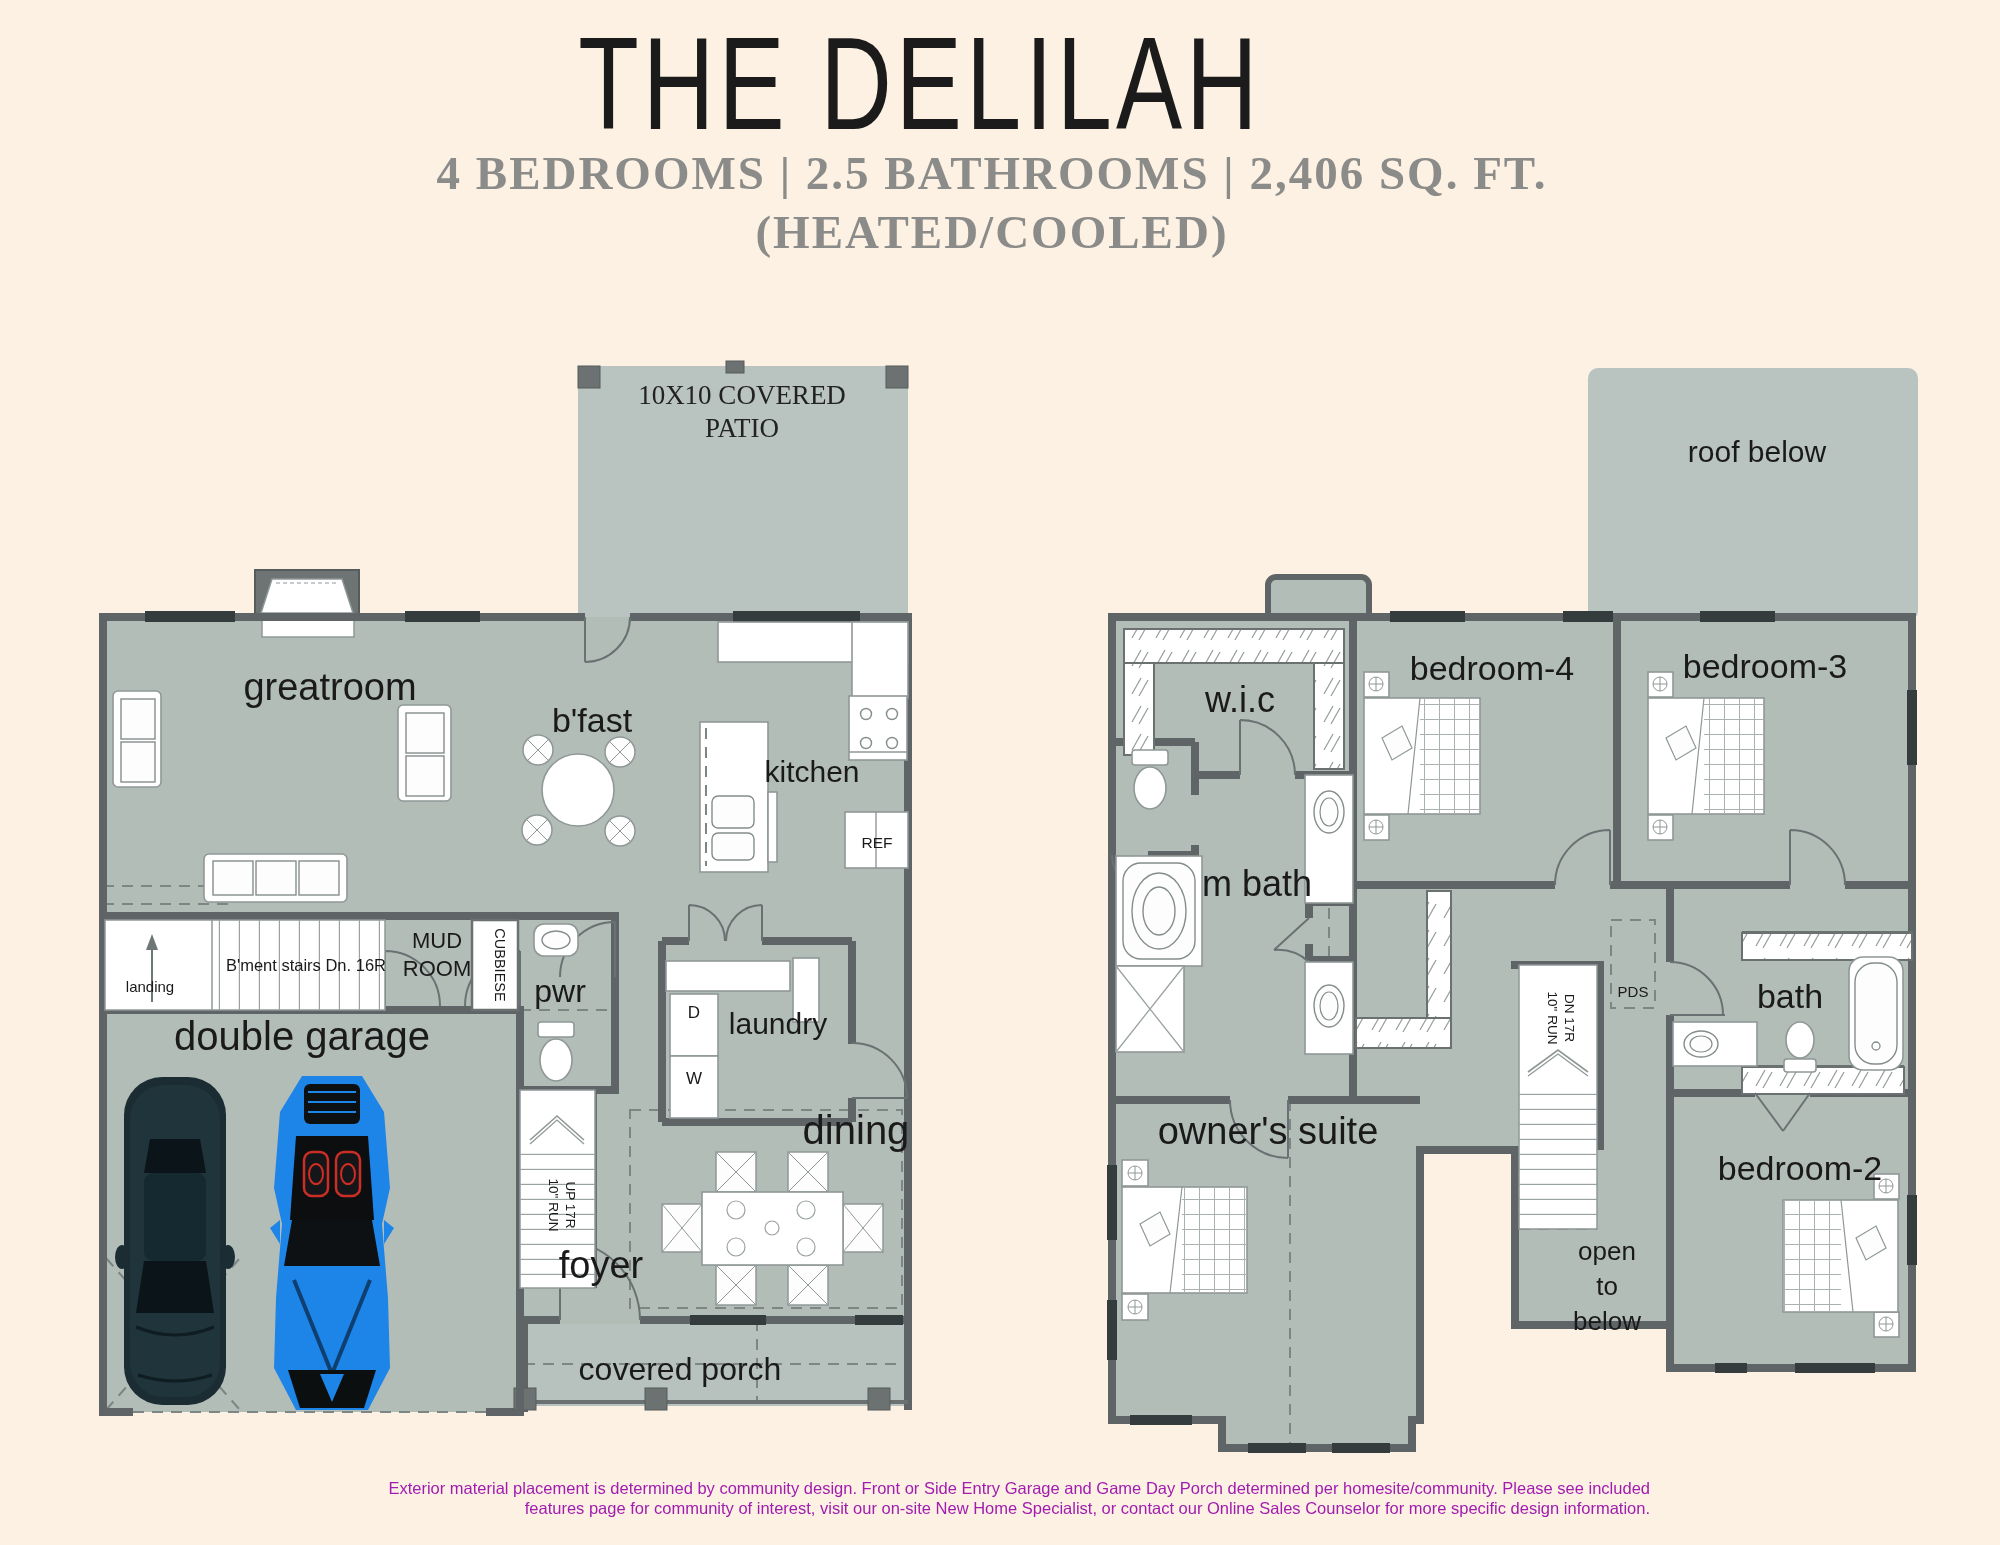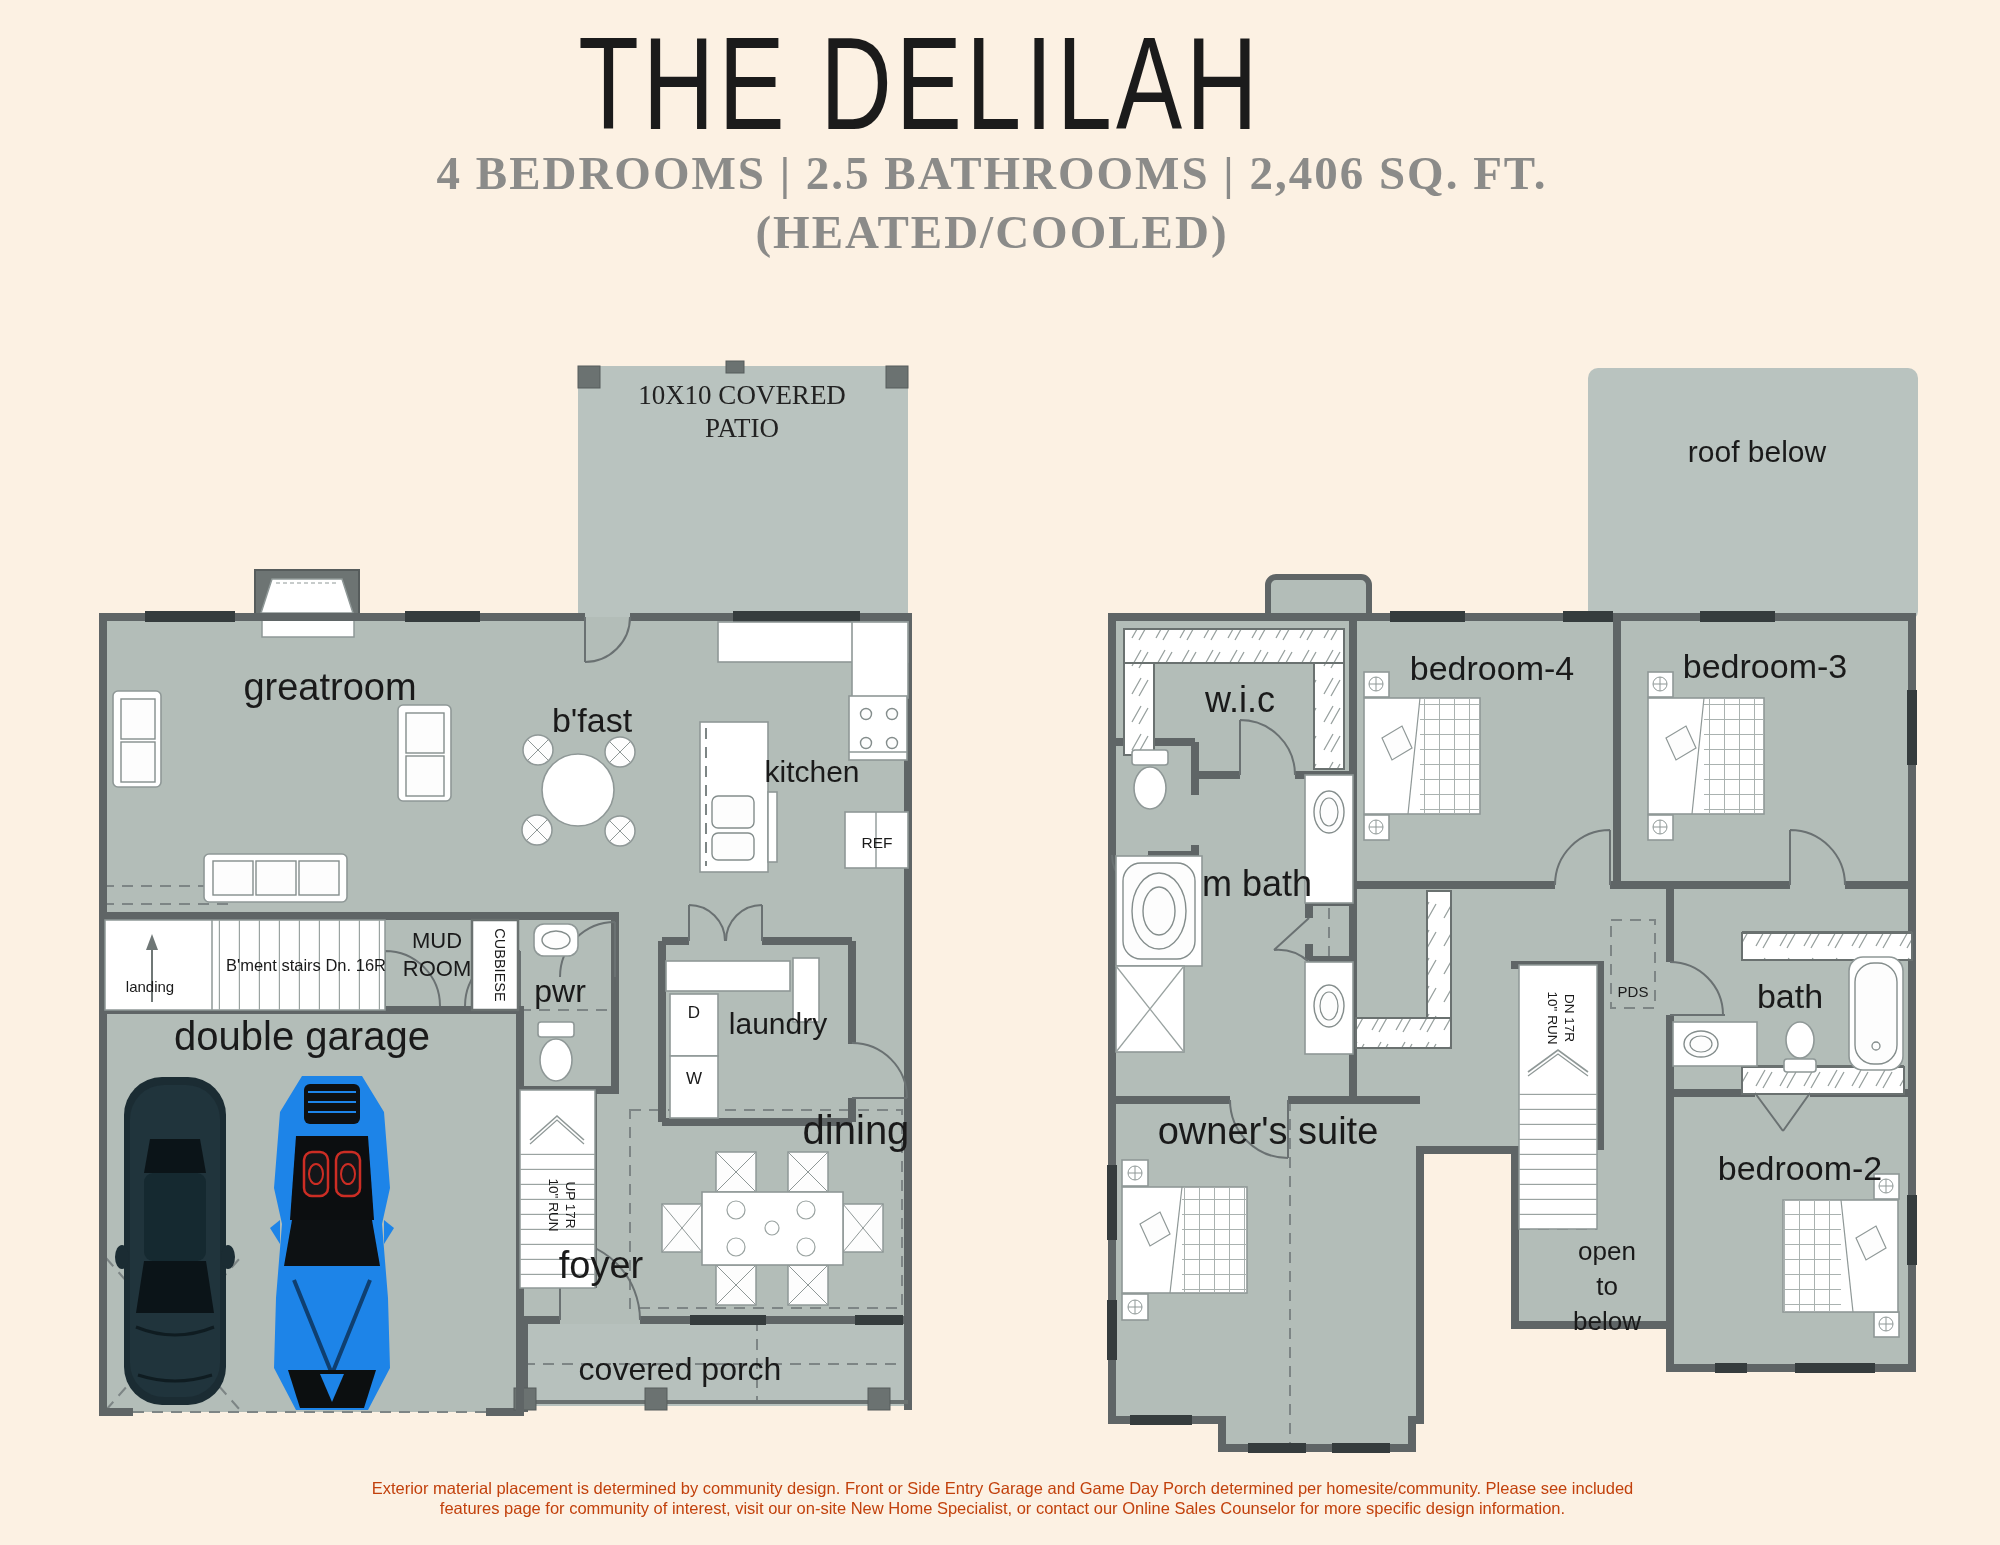--- a/index.html
+++ b/index.html
@@ -6,22 +6,22 @@
   body{width:2000px;height:1545px;overflow:hidden;background:#fcf1e3;position:relative;
        font-family:"Liberation Sans",sans-serif;}
   .hdr{position:absolute;left:0;width:2000px;text-align:center;}
   #title{top:8px;font-family:"Liberation Sans",sans-serif;font-size:124px;font-weight:400;
          color:#1b1b1b;letter-spacing:5px;transform:translateX(-80px) scaleX(0.80) scaleY(1.06);
          transform-origin:50% 0;white-space:nowrap;}
   #subtitle{top:146px;font-family:"Liberation Serif",serif;font-weight:bold;font-size:47px;
             color:#8b8b89;letter-spacing:2px;transform:translateX(-8px);}
   #subtitle2{top:205px;font-family:"Liberation Serif",serif;font-weight:bold;font-size:47px;
              color:#8b8b89;letter-spacing:2px;transform:translateX(-8px);}
-  #disclaimer{position:absolute;top:1478px;left:355px;width:1295px;text-align:center;
-              font-size:16.5px;font-weight:500;color:#c2410c;line-height:1.22;}
+  #disclaimer{position:absolute;top:1478px;left:355px;width:1295px;text-align:right;
+              font-size:16.5px;font-weight:500;color:#a21caf;line-height:1.22;}
   svg text{font-family:"Liberation Sans",sans-serif;fill:#1a1a1a;}
   .serif{font-family:"Liberation Serif",serif !important;fill:#222;}
   .furn{fill:#ffffff;stroke:#8f9897;stroke-width:1.6;}
   .furn2{fill:#fdfdfd;stroke:#848d8c;stroke-width:1.4;}
   .wall{stroke:#5f6566;stroke-width:8;fill:none;stroke-linecap:butt;}
   .wallthin{stroke:#6a7170;stroke-width:4;fill:none;}
   .door{stroke:#6a7172;stroke-width:2;fill:none;}
   .dash{stroke:#7d8585;stroke-width:2;fill:none;stroke-dasharray:11 8;}
   .win{fill:#353c3d;stroke:none;}
   .post{fill:#6b7271;stroke:#565c5c;stroke-width:1;}

